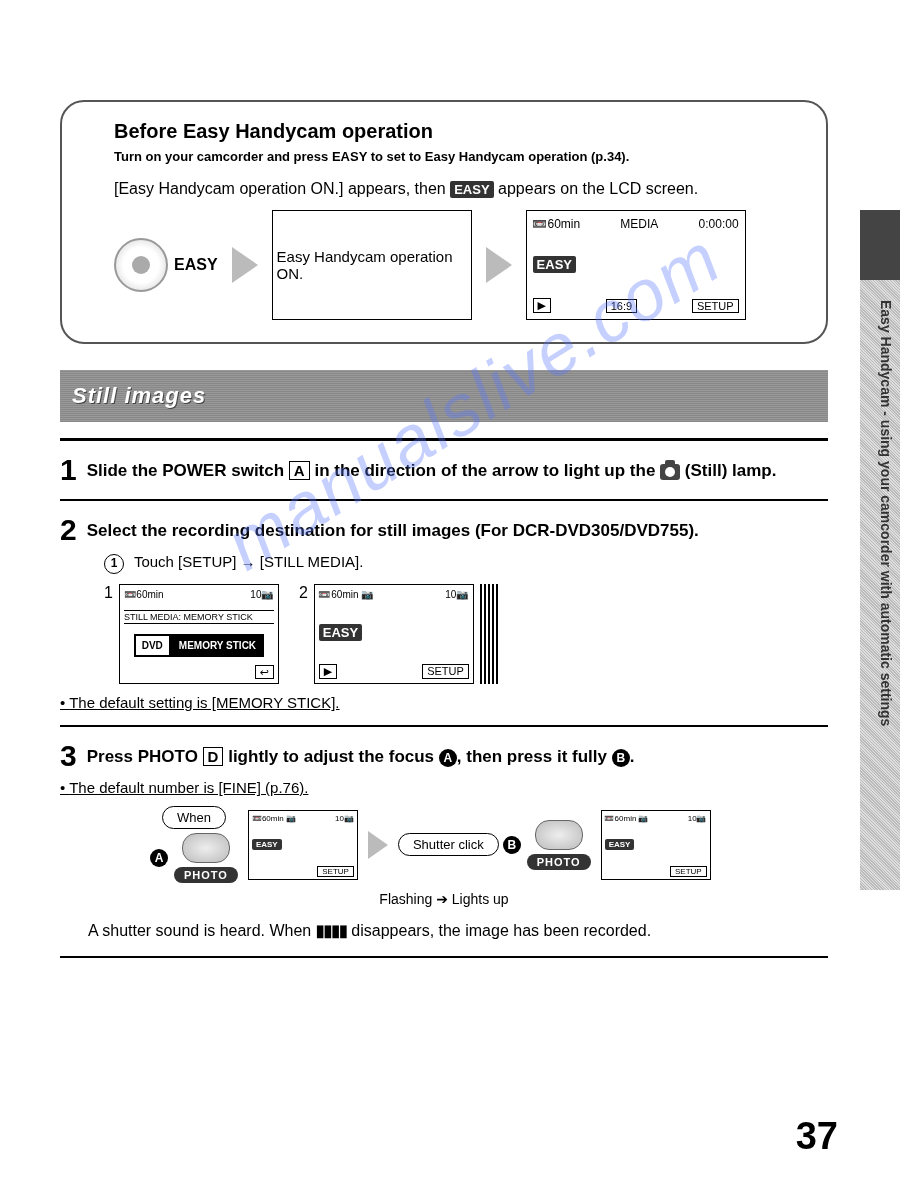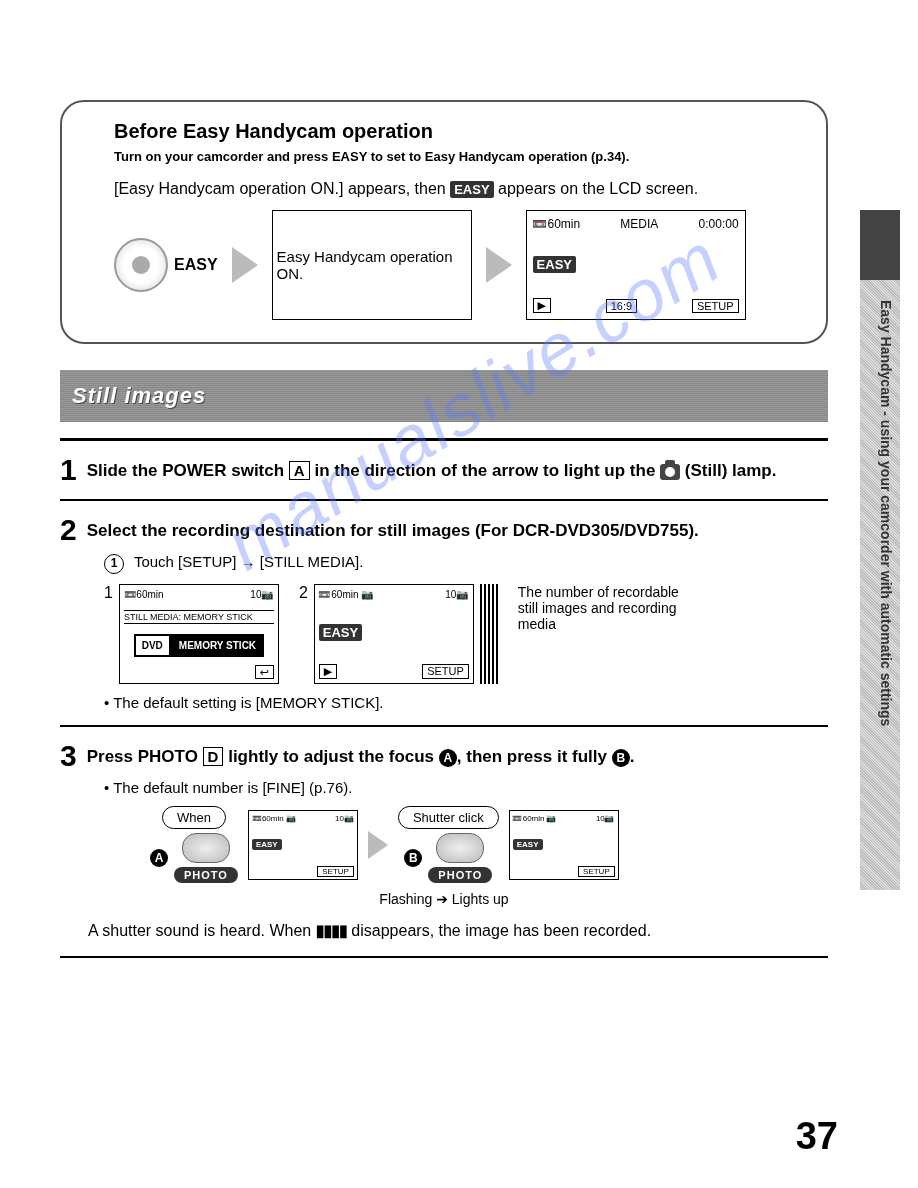--- a/index.html
+++ b/index.html
@@ -45,21 +45,21 @@
 .circ-letter { display:inline-block; width:18px; height:18px; border-radius:50%; background:#000; color:#fff; text-align:center; font-size:12px; line-height:18px; font-weight:bold; }
 
 .screens { display:flex; gap:20px; align-items:flex-start; margin:10px 0 10px 44px; }
 .screen-group { display:flex; gap:6px; align-items:flex-start; }
 .mini-lcd { border:1.5px solid #000; width:160px; height:100px; font-size:10px; padding:4px; box-sizing:border-box; display:flex; flex-direction:column; justify-content:space-between; background:#fff; }
 .mini-lcd .mid { display:flex; justify-content:center; }
 .mini-lcd .cell { border:2px solid #000; padding:4px 6px; font-size:10px; font-weight:bold; }
 .vstripes { width:18px; height:100px; background:repeating-linear-gradient(90deg,#000 0,#000 2px,#fff 2px,#fff 4px); }
 .annot { font-size:14px; max-width:170px; }
 
-.bullet { margin-left:44px; font-size:15px; }
+.bullet { font-size:15px;text-decoration:underline; }
 
 .step3row { display:flex; align-items:center; gap:10px; margin-left:90px; margin-top:10px; }
 .beep-label { border:1.5px solid #000; border-radius:14px; padding:3px 14px; font-size:13px; }
 .photo-btn { display:flex; flex-direction:column; align-items:center; gap:4px; }
 .photo-pad { width:46px; height:28px; border-radius:14px; border:1.5px solid #666; background:radial-gradient(#eee,#bbb); }
 .photo-label { background:#333; color:#fff; border-radius:10px; padding:2px 10px; font-size:11px; font-weight:bold; letter-spacing:1px; }
 .tiny-lcd { border:1.5px solid #000; width:110px; height:70px; font-size:8px; padding:3px; box-sizing:border-box; display:flex; flex-direction:column; justify-content:space-between; }
 .arrow-sm { width:0; height:0; border-top:14px solid transparent; border-bottom:14px solid transparent; border-left:20px solid #bbb; }
 .flash-note { text-align:center; font-size:14px; margin-top:8px; }
 
@@ -167,21 +167,20 @@
           <span>10📷</span>
         </div>
         <div><span class="icon-badge">EASY</span></div>
         <div style="display:flex;justify-content:space-between;">
           <span class="minibtn">▶</span>
           <span class="minibtn">SETUP</span>
         </div>
       </div>
       <div class="vstripes"></div>
     </div>
-    <div class="annot">The number of recordable still images and recording media</div>
   </div>
 
   <div class="bullet">• <span>The default setting is [MEMORY STICK].</span></div>
 
   <hr class="thin">
 
   <div class="step">
     <div class="num">3</div>
     <div class="txt">
       <span>Press PHOTO </span>
@@ -207,21 +206,21 @@
     </div>
     <div class="tiny-lcd">
       <div style="display:flex;justify-content:space-between;">
             <span>📼60min 📷</span>
             <span>10📷</span>
           </div>
       <div><span class="icon-badge" style="font-size:8px;">EASY</span></div>
       <div style="text-align:right;"><span class="minibtn" style="font-size:8px;">SETUP</span></div>
     </div>
     <div class="arrow-sm"></div>
-    <div style="display:flex;flex-direction:column;align-items:center;gap:4px;">
+    <div style="display:flex;flex-direction:row;align-items:center;gap:4px;">
       <div class="beep-label">Shutter click</div>
       <div style="display:flex;align-items:center;gap:6px;">
         <span class="circ-letter">B</span>
         <div class="photo-btn">
           <div class="photo-pad"></div>
           <div class="photo-label">PHOTO</div>
         </div>
       </div>
     </div>
     <div class="tiny-lcd">

